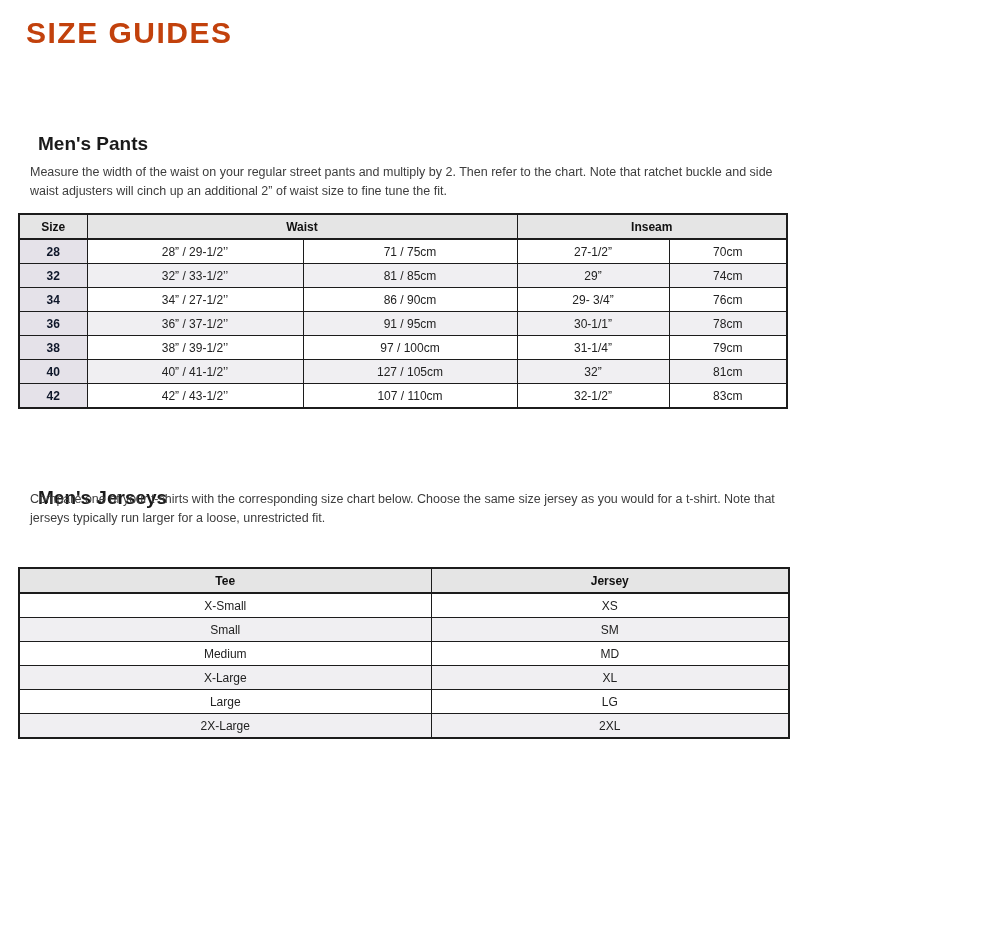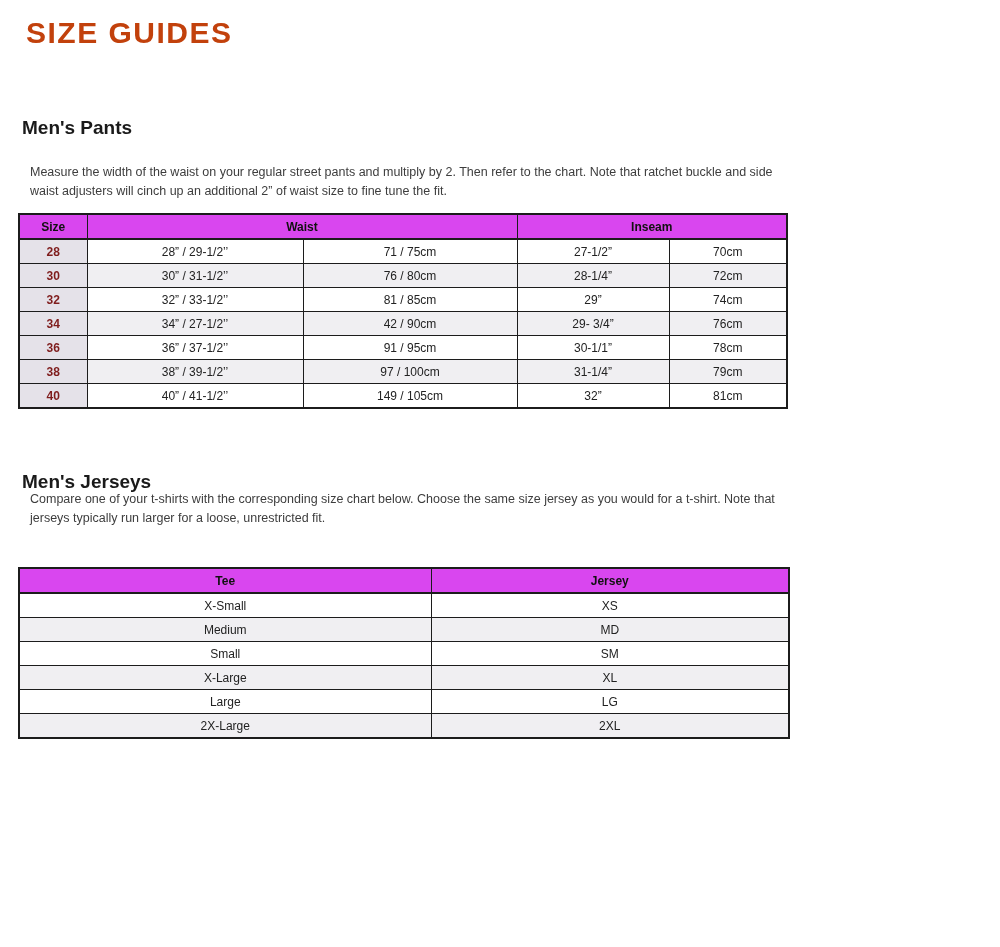--- a/index.html
+++ b/index.html
@@ -25,21 +25,21 @@
     letter-spacing: 1.5px;
     color: #c2410c;
     margin: 4px;
   }
   .section-heading {
     position: absolute;
     left: 22px;
     font-size: 19px;
     font-weight: 700;
     color: #1a1a1a;
-    margin: 0;
+    margin: 16px;
   }
   #pants-heading   { top: 117px; }
   #jerseys-heading { top: 471px; }
   .section-desc {
     position: absolute;
     left: 22px;
     width: 745px;
     font-size: 12.5px;
     line-height: 19px;
     color: #3d3d3d;
@@ -60,30 +60,30 @@
     border: 1px solid #1c1c1c;
     text-align: center;
     vertical-align: middle;
     font-size: 12px;
     height: 23px;
     padding: 0 4px;
     overflow: hidden;
     white-space: nowrap;
   }
   thead th {
-    background: #d946ef;
+    background: #e5e5e5;
     font-weight: 700;
     border-bottom: 2px solid #1c1c1c;
     color: #111111;
   }
   tbody tr:nth-child(even) td { background: #f0eff2; }
   tbody td.shaded-col {
     background: #e5e2e9 !important;
     font-weight: 700;
-    color: #7f1d1d;
+    color: #0f172a;
   }
 </style>
 </head>
 <body>
 
 <div class="page">
 
   <h1 class="page-title">SIZE GUIDES</h1>
 
   <h2 class="section-heading" id="pants-heading">Men's Pants</h2>
@@ -106,60 +106,60 @@
     </thead>
     <tbody>
       <tr>
         <td class="shaded-col">28</td>
         <td>28” / 29-1/2’’</td>
         <td>71 / 75cm</td>
         <td>27-1/2”</td>
         <td>70cm</td>
       </tr>
       <tr>
-        <td class="shaded-col">30</td>
-        <td>30” / 31-1/2’’</td>
-        <td>76 / 80cm</td>
-        <td>28-1/4”</td>
-        <td>72cm</td>
-      </tr>
-      <tr>
         <td class="shaded-col">32</td>
         <td>32” / 33-1/2’’</td>
         <td>81 / 85cm</td>
         <td>29”</td>
         <td>74cm</td>
       </tr>
       <tr>
         <td class="shaded-col">34</td>
         <td>34” / 27-1/2’’</td>
-        <td>42 / 90cm</td>
+        <td>86 / 90cm</td>
         <td>29- 3/4”</td>
         <td>76cm</td>
       </tr>
       <tr>
         <td class="shaded-col">36</td>
         <td>36” / 37-1/2’’</td>
         <td>91 / 95cm</td>
         <td>30-1/1”</td>
         <td>78cm</td>
       </tr>
       <tr>
         <td class="shaded-col">38</td>
         <td>38” / 39-1/2’’</td>
         <td>97 / 100cm</td>
         <td>31-1/4”</td>
         <td>79cm</td>
       </tr>
       <tr>
         <td class="shaded-col">40</td>
         <td>40” / 41-1/2’’</td>
-        <td>149 / 105cm</td>
+        <td>127 / 105cm</td>
         <td>32”</td>
         <td>81cm</td>
+      </tr>
+      <tr>
+        <td class="shaded-col">42</td>
+        <td>42” / 43-1/2’’</td>
+        <td>107 / 110cm</td>
+        <td>32-1/2”</td>
+        <td>83cm</td>
       </tr>
     </tbody>
   </table>
 
   <h2 class="section-heading" id="jerseys-heading">Men's Jerseys</h2>
   <p class="section-desc" id="jerseys-desc">Compare one of your t-shirts with the corresponding size chart below. Choose the same size jersey as you would for a t-shirt. Note that jerseys typically run larger for a loose, unrestricted fit.</p>
 
   <table id="jerseys-table">
     <colgroup>
       <col style="width:412px">
@@ -170,28 +170,28 @@
         <th>Tee</th>
         <th>Jersey</th>
       </tr>
     </thead>
     <tbody>
       <tr>
         <td>X-Small</td>
         <td>XS</td>
       </tr>
       <tr>
+        <td>Small</td>
+        <td>SM</td>
+      </tr>
+      <tr>
         <td>Medium</td>
         <td>MD</td>
       </tr>
       <tr>
-        <td>Small</td>
-        <td>SM</td>
-      </tr>
-      <tr>
         <td>X-Large</td>
         <td>XL</td>
       </tr>
       <tr>
         <td>Large</td>
         <td>LG</td>
       </tr>
       <tr>
         <td>2X-Large</td>
         <td>2XL</td>

